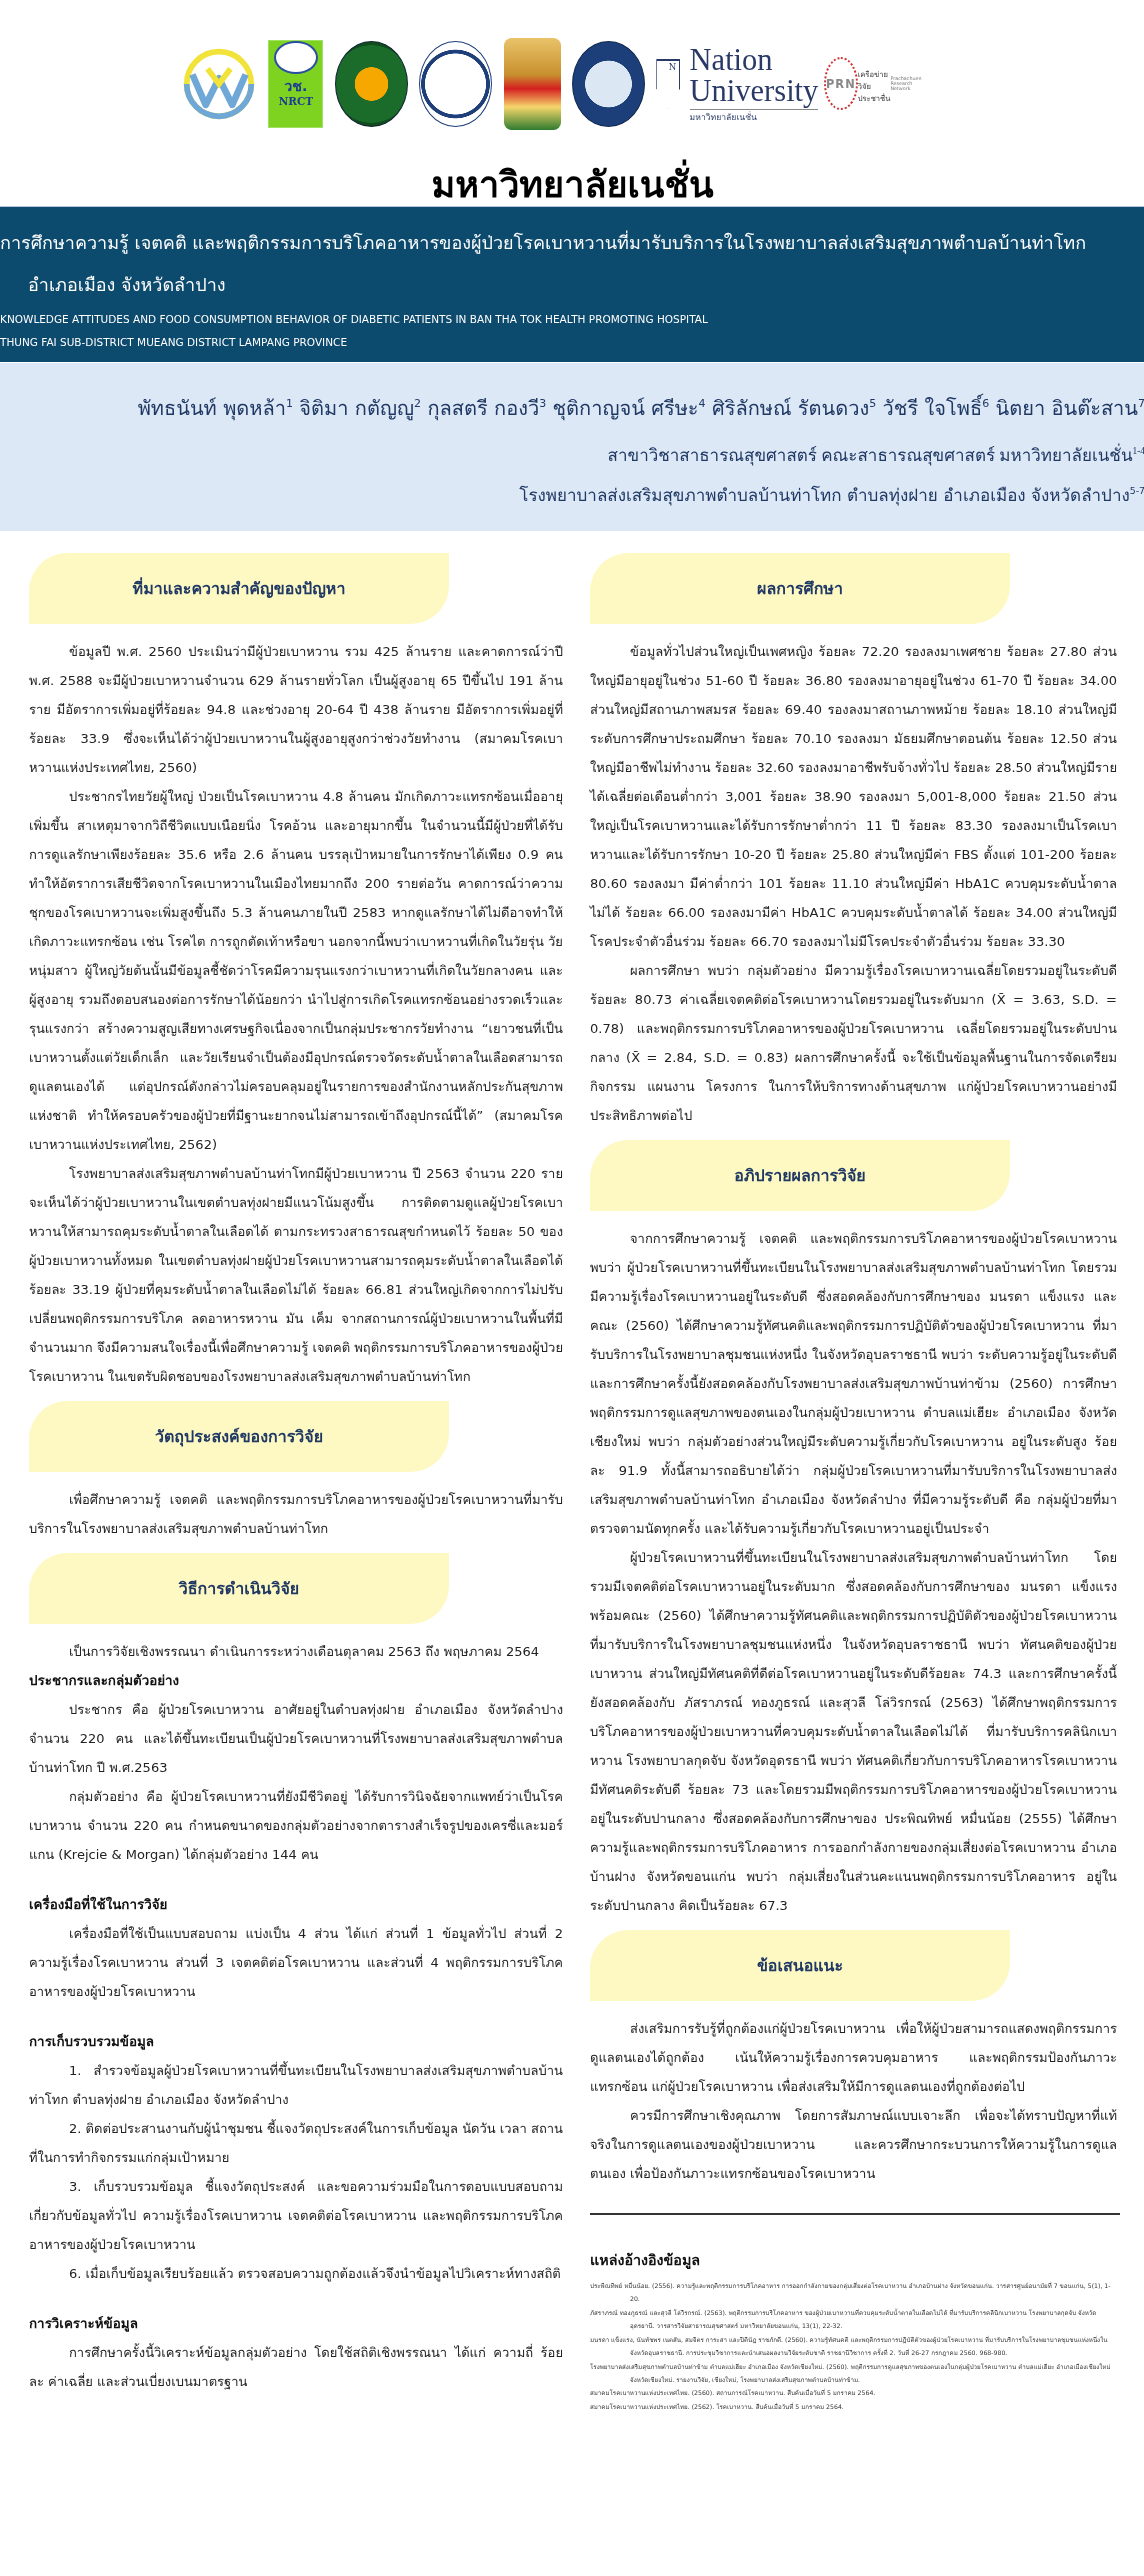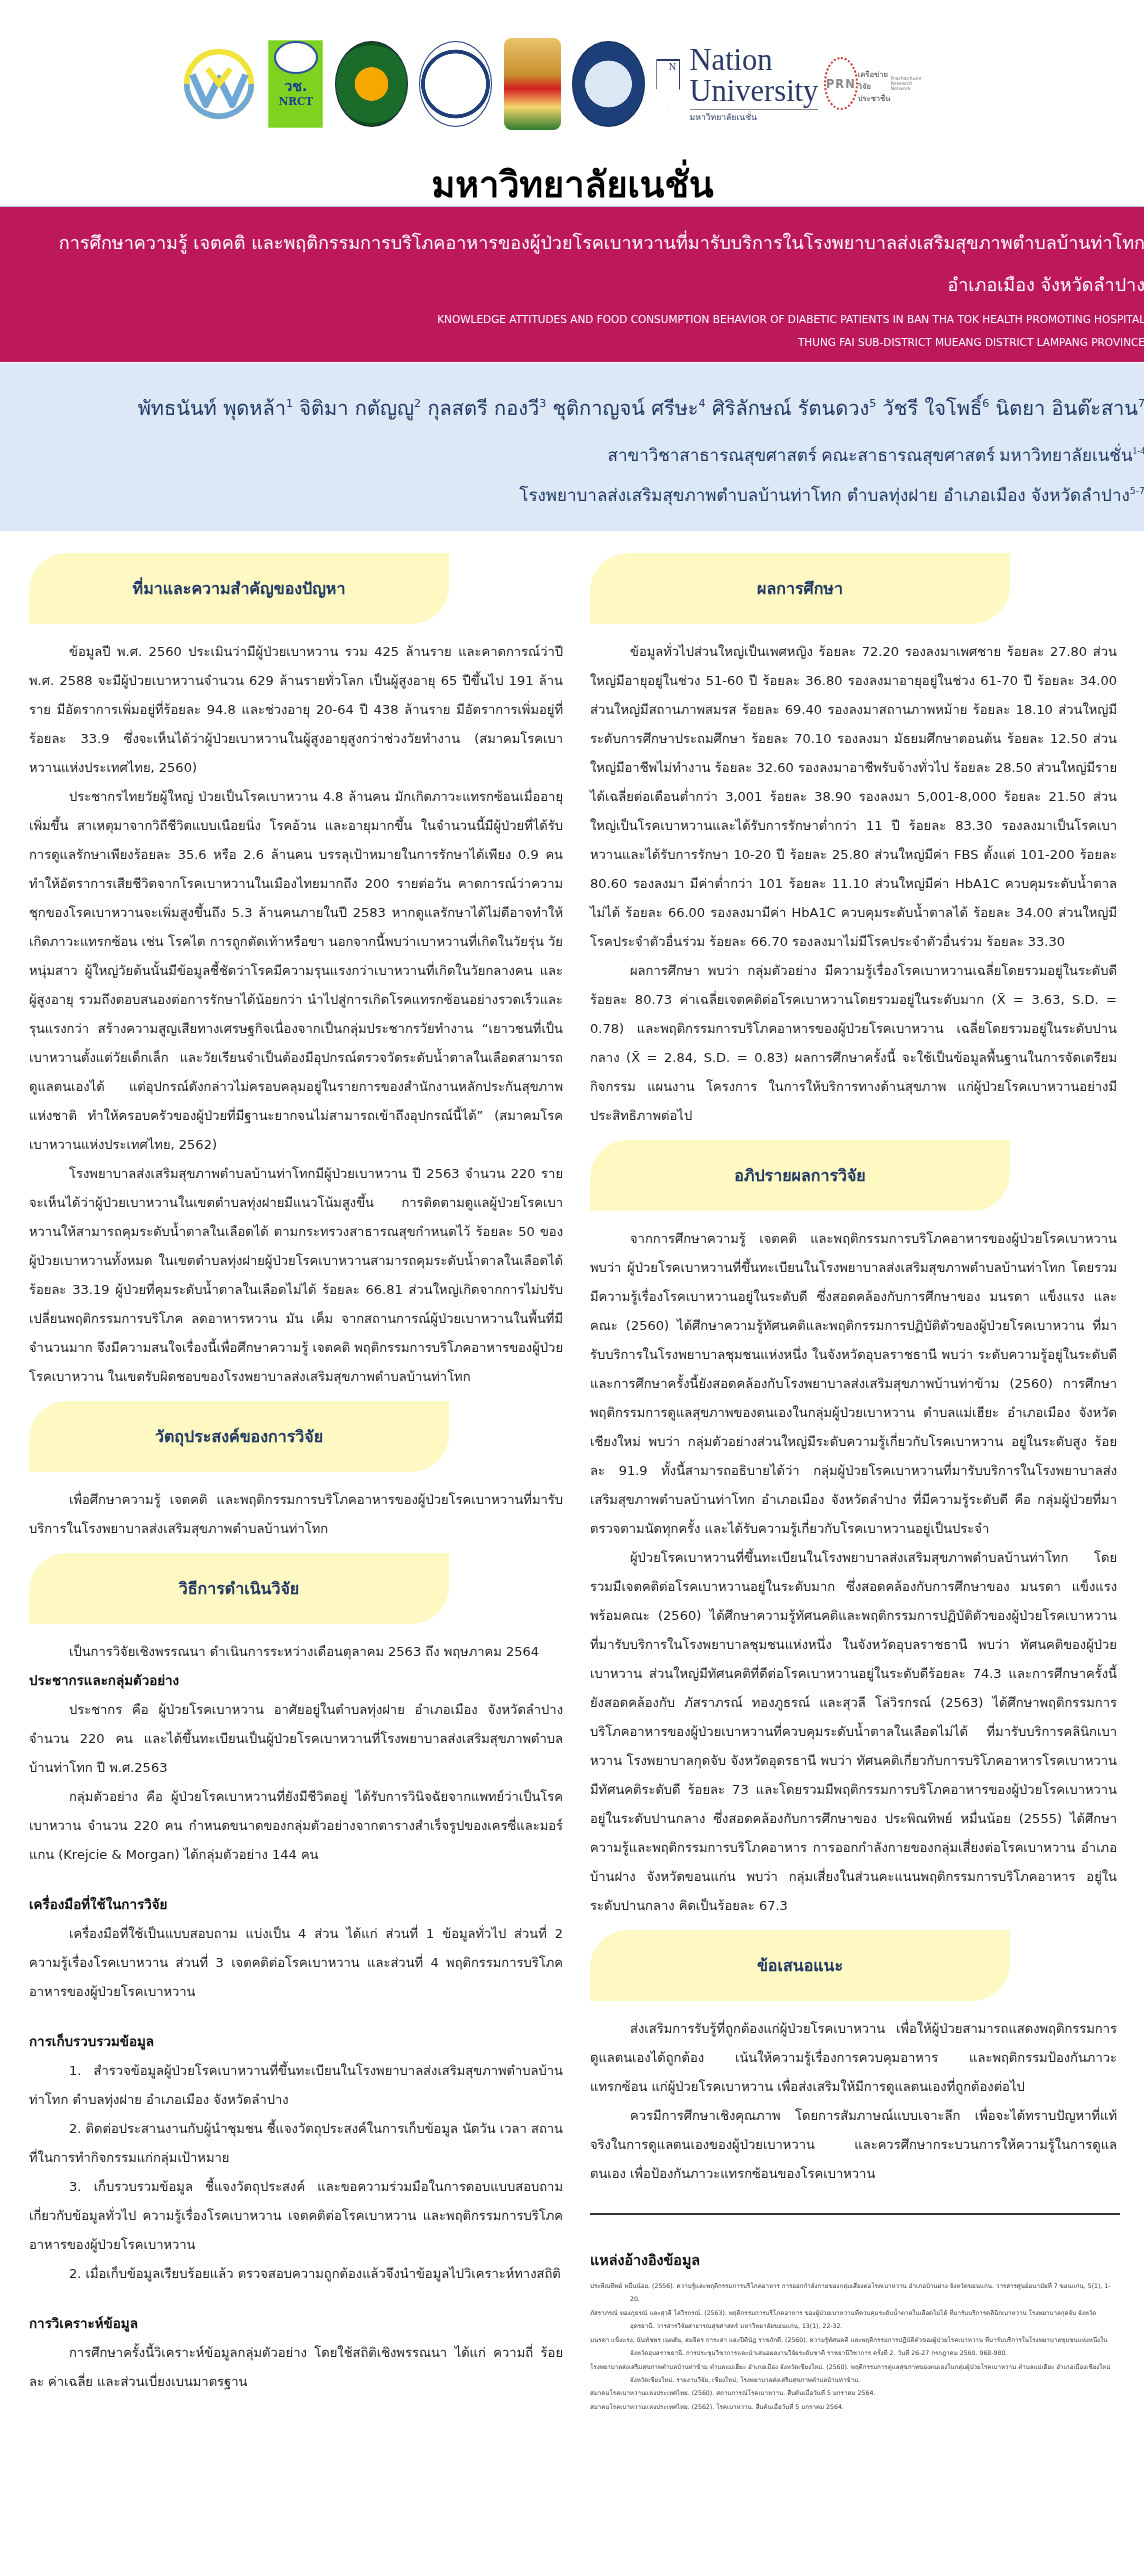--- a/index.html
+++ b/index.html
@@ -28,21 +28,21 @@
   .nation-text .n3 { font-size: 8.6px; border-top: 1px solid #888; padding-top: 2.9px; margin-top: 2.9px; }
   .prn { width: 86px; display: flex; flex-direction: row; align-items: center; }
   .prn-ring { width: 53px; height: 53px; border-radius: 50%; border: 2.9px dotted #c33; display: flex; align-items: center; justify-content: center; font-size: 11.4px; font-weight: bold; color: #888; letter-spacing: 1px; }
   .prn .p1 { font-size: 7.6px; color: #333; margin-top: 5.7px; }
   .prn .p2 { font-size: 4.8px; color: #777; }
 
   
   .univ { position: absolute; top: 156px; left: 0; width: 1145px; text-align: center; font-size: 36px; font-weight: bold; color: #000; font-family: "DejaVu Sans", sans-serif; }
 
   
-  .title-band { position: absolute; top: 206px; left: 0; width: 1145px; height: 156px; background: #be185d; border-top: 1.9px solid #b8c4d8; color: #fff; text-align: right; }
+  .title-band { position: absolute; top: 206px; left: 0; width: 1145px; height: 156px; background: #0c4a6e; border-top: 1.9px solid #b8c4d8; color: #fff; text-align: left; }
   .title-band .th1 { font-size: 18px; margin-top: 21px; }
   .title-band .th2 { font-size: 18px; margin-top: 13.4px; padding-left: 28px; }
   .title-band .en1 { font-size: 10.5px; margin-top: 13.4px; }
   .title-band .en2 { font-size: 10.5px; margin-top: 11.4px; }
 
   
   .authors-band { position: absolute; top: 363px; left: 0; width: 1145px; height: 168px; background: #dce8f5; color: #1f3864; text-align: right; }
   .authors-band .names { font-size: 20px; margin-top: 29px; }
   .authors-band .aff1 { font-size: 17px; margin-top: 17px; font-family: Liberation Serif, serif; }
   .authors-band .aff2 { font-size: 17px; margin-top: 13.4px; }
@@ -139,21 +139,21 @@
   <p class="para">ประชากร คือ ผู้ป่วยโรคเบาหวาน อาศัยอยู่ในตำบลทุ่งฝาย อำเภอเมือง จังหวัดลำปาง จำนวน 220 คน และได้ขึ้นทะเบียนเป็นผู้ป่วยโรคเบาหวานที่โรงพยาบาลส่งเสริมสุขภาพตำบลบ้านท่าโทก ปี พ.ศ.2563</p>
   <p class="para">กลุ่มตัวอย่าง คือ ผู้ป่วยโรคเบาหวานที่ยังมีชีวิตอยู่ ได้รับการวินิจฉัยจากแพทย์ว่าเป็นโรคเบาหวาน จำนวน 220 คน กำหนดขนาดของกลุ่มตัวอย่างจากตารางสำเร็จรูปของเครซี่และมอร์แกน (Krejcie &amp; Morgan) ได้กลุ่มตัวอย่าง 144 คน</p>
   <div class="gap"></div>
   <div class="sub-head">เครื่องมือที่ใช้ในการวิจัย</div>
   <p class="para">เครื่องมือที่ใช้เป็นแบบสอบถาม แบ่งเป็น 4 ส่วน ได้แก่ ส่วนที่ 1 ข้อมูลทั่วไป ส่วนที่ 2 ความรู้เรื่องโรคเบาหวาน ส่วนที่ 3 เจตคติต่อโรคเบาหวาน และส่วนที่ 4 พฤติกรรมการบริโภคอาหารของผู้ป่วยโรคเบาหวาน</p>
   <div class="gap"></div>
   <div class="sub-head">การเก็บรวบรวมข้อมูล</div>
   <p class="para">1. สำรวจข้อมูลผู้ป่วยโรคเบาหวานที่ขึ้นทะเบียนในโรงพยาบาลส่งเสริมสุขภาพตำบลบ้านท่าโทก ตำบลทุ่งฝาย อำเภอเมือง จังหวัดลำปาง</p>
   <p class="para">2. ติดต่อประสานงานกับผู้นำชุมชน ชี้แจงวัตถุประสงค์ในการเก็บข้อมูล นัดวัน เวลา สถานที่ในการทำกิจกรรมแก่กลุ่มเป้าหมาย</p>
   <p class="para">3. เก็บรวบรวมข้อมูล ชี้แจงวัตถุประสงค์ และขอความร่วมมือในการตอบแบบสอบถาม เกี่ยวกับข้อมูลทั่วไป ความรู้เรื่องโรคเบาหวาน เจตคติต่อโรคเบาหวาน และพฤติกรรมการบริโภคอาหารของผู้ป่วยโรคเบาหวาน</p>
-  <p class="para">2. เมื่อเก็บข้อมูลเรียบร้อยแล้ว ตรวจสอบความถูกต้องแล้วจึงนำข้อมูลไปวิเคราะห์ทางสถิติ</p>
+  <p class="para">6. เมื่อเก็บข้อมูลเรียบร้อยแล้ว ตรวจสอบความถูกต้องแล้วจึงนำข้อมูลไปวิเคราะห์ทางสถิติ</p>
   <div class="gap"></div>
   <div class="sub-head">การวิเคราะห์ข้อมูล</div>
   <p class="para">การศึกษาครั้งนี้วิเคราะห์ข้อมูลกลุ่มตัวอย่าง โดยใช้สถิติเชิงพรรณนา ได้แก่ ความถี่ ร้อยละ ค่าเฉลี่ย และส่วนเบี่ยงเบนมาตรฐาน</p>
 </div>
 
 <div class="col col-right">
   <div class="sec-head">ผลการศึกษา</div>
   <p class="para">ข้อมูลทั่วไปส่วนใหญ่เป็นเพศหญิง ร้อยละ 72.20 รองลงมาเพศชาย ร้อยละ 27.80 ส่วนใหญ่มีอายุอยู่ในช่วง 51-60 ปี ร้อยละ 36.80 รองลงมาอายุอยู่ในช่วง 61-70 ปี ร้อยละ 34.00 ส่วนใหญ่มีสถานภาพสมรส ร้อยละ 69.40 รองลงมาสถานภาพหม้าย ร้อยละ 18.10 ส่วนใหญ่มีระดับการศึกษาประถมศึกษา ร้อยละ 70.10 รองลงมา มัธยมศึกษาตอนต้น ร้อยละ 12.50 ส่วนใหญ่มีอาชีพไม่ทำงาน ร้อยละ 32.60 รองลงมาอาชีพรับจ้างทั่วไป ร้อยละ 28.50 ส่วนใหญ่มีรายได้เฉลี่ยต่อเดือนต่ำกว่า 3,001 ร้อยละ 38.90 รองลงมา 5,001-8,000 ร้อยละ 21.50 ส่วนใหญ่เป็นโรคเบาหวานและได้รับการรักษาต่ำกว่า 11 ปี ร้อยละ 83.30 รองลงมาเป็นโรคเบาหวานและได้รับการรักษา 10-20 ปี ร้อยละ 25.80 ส่วนใหญ่มีค่า FBS ตั้งแต่ 101-200 ร้อยละ 80.60 รองลงมา มีค่าต่ำกว่า 101 ร้อยละ 11.10 ส่วนใหญ่มีค่า HbA1C ควบคุมระดับน้ำตาลไม่ได้ ร้อยละ 66.00 รองลงมามีค่า HbA1C ควบคุมระดับน้ำตาลได้ ร้อยละ 34.00 ส่วนใหญ่มีโรคประจำตัวอื่นร่วม ร้อยละ 66.70 รองลงมาไม่มีโรคประจำตัวอื่นร่วม ร้อยละ 33.30</p>
   <p class="para">ผลการศึกษา พบว่า กลุ่มตัวอย่าง มีความรู้เรื่องโรคเบาหวานเฉลี่ยโดยรวมอยู่ในระดับดี ร้อยละ 80.73 ค่าเฉลี่ยเจตคติต่อโรคเบาหวานโดยรวมอยู่ในระดับมาก (X̄ = 3.63, S.D. = 0.78) และพฤติกรรมการบริโภคอาหารของผู้ป่วยโรคเบาหวาน เฉลี่ยโดยรวมอยู่ในระดับปานกลาง (X̄ = 2.84, S.D. = 0.83) ผลการศึกษาครั้งนี้ จะใช้เป็นข้อมูลพื้นฐานในการจัดเตรียมกิจกรรม แผนงาน โครงการ ในการให้บริการทางด้านสุขภาพ แก่ผู้ป่วยโรคเบาหวานอย่างมีประสิทธิภาพต่อไป</p>
   <div class="gap-s"></div>

